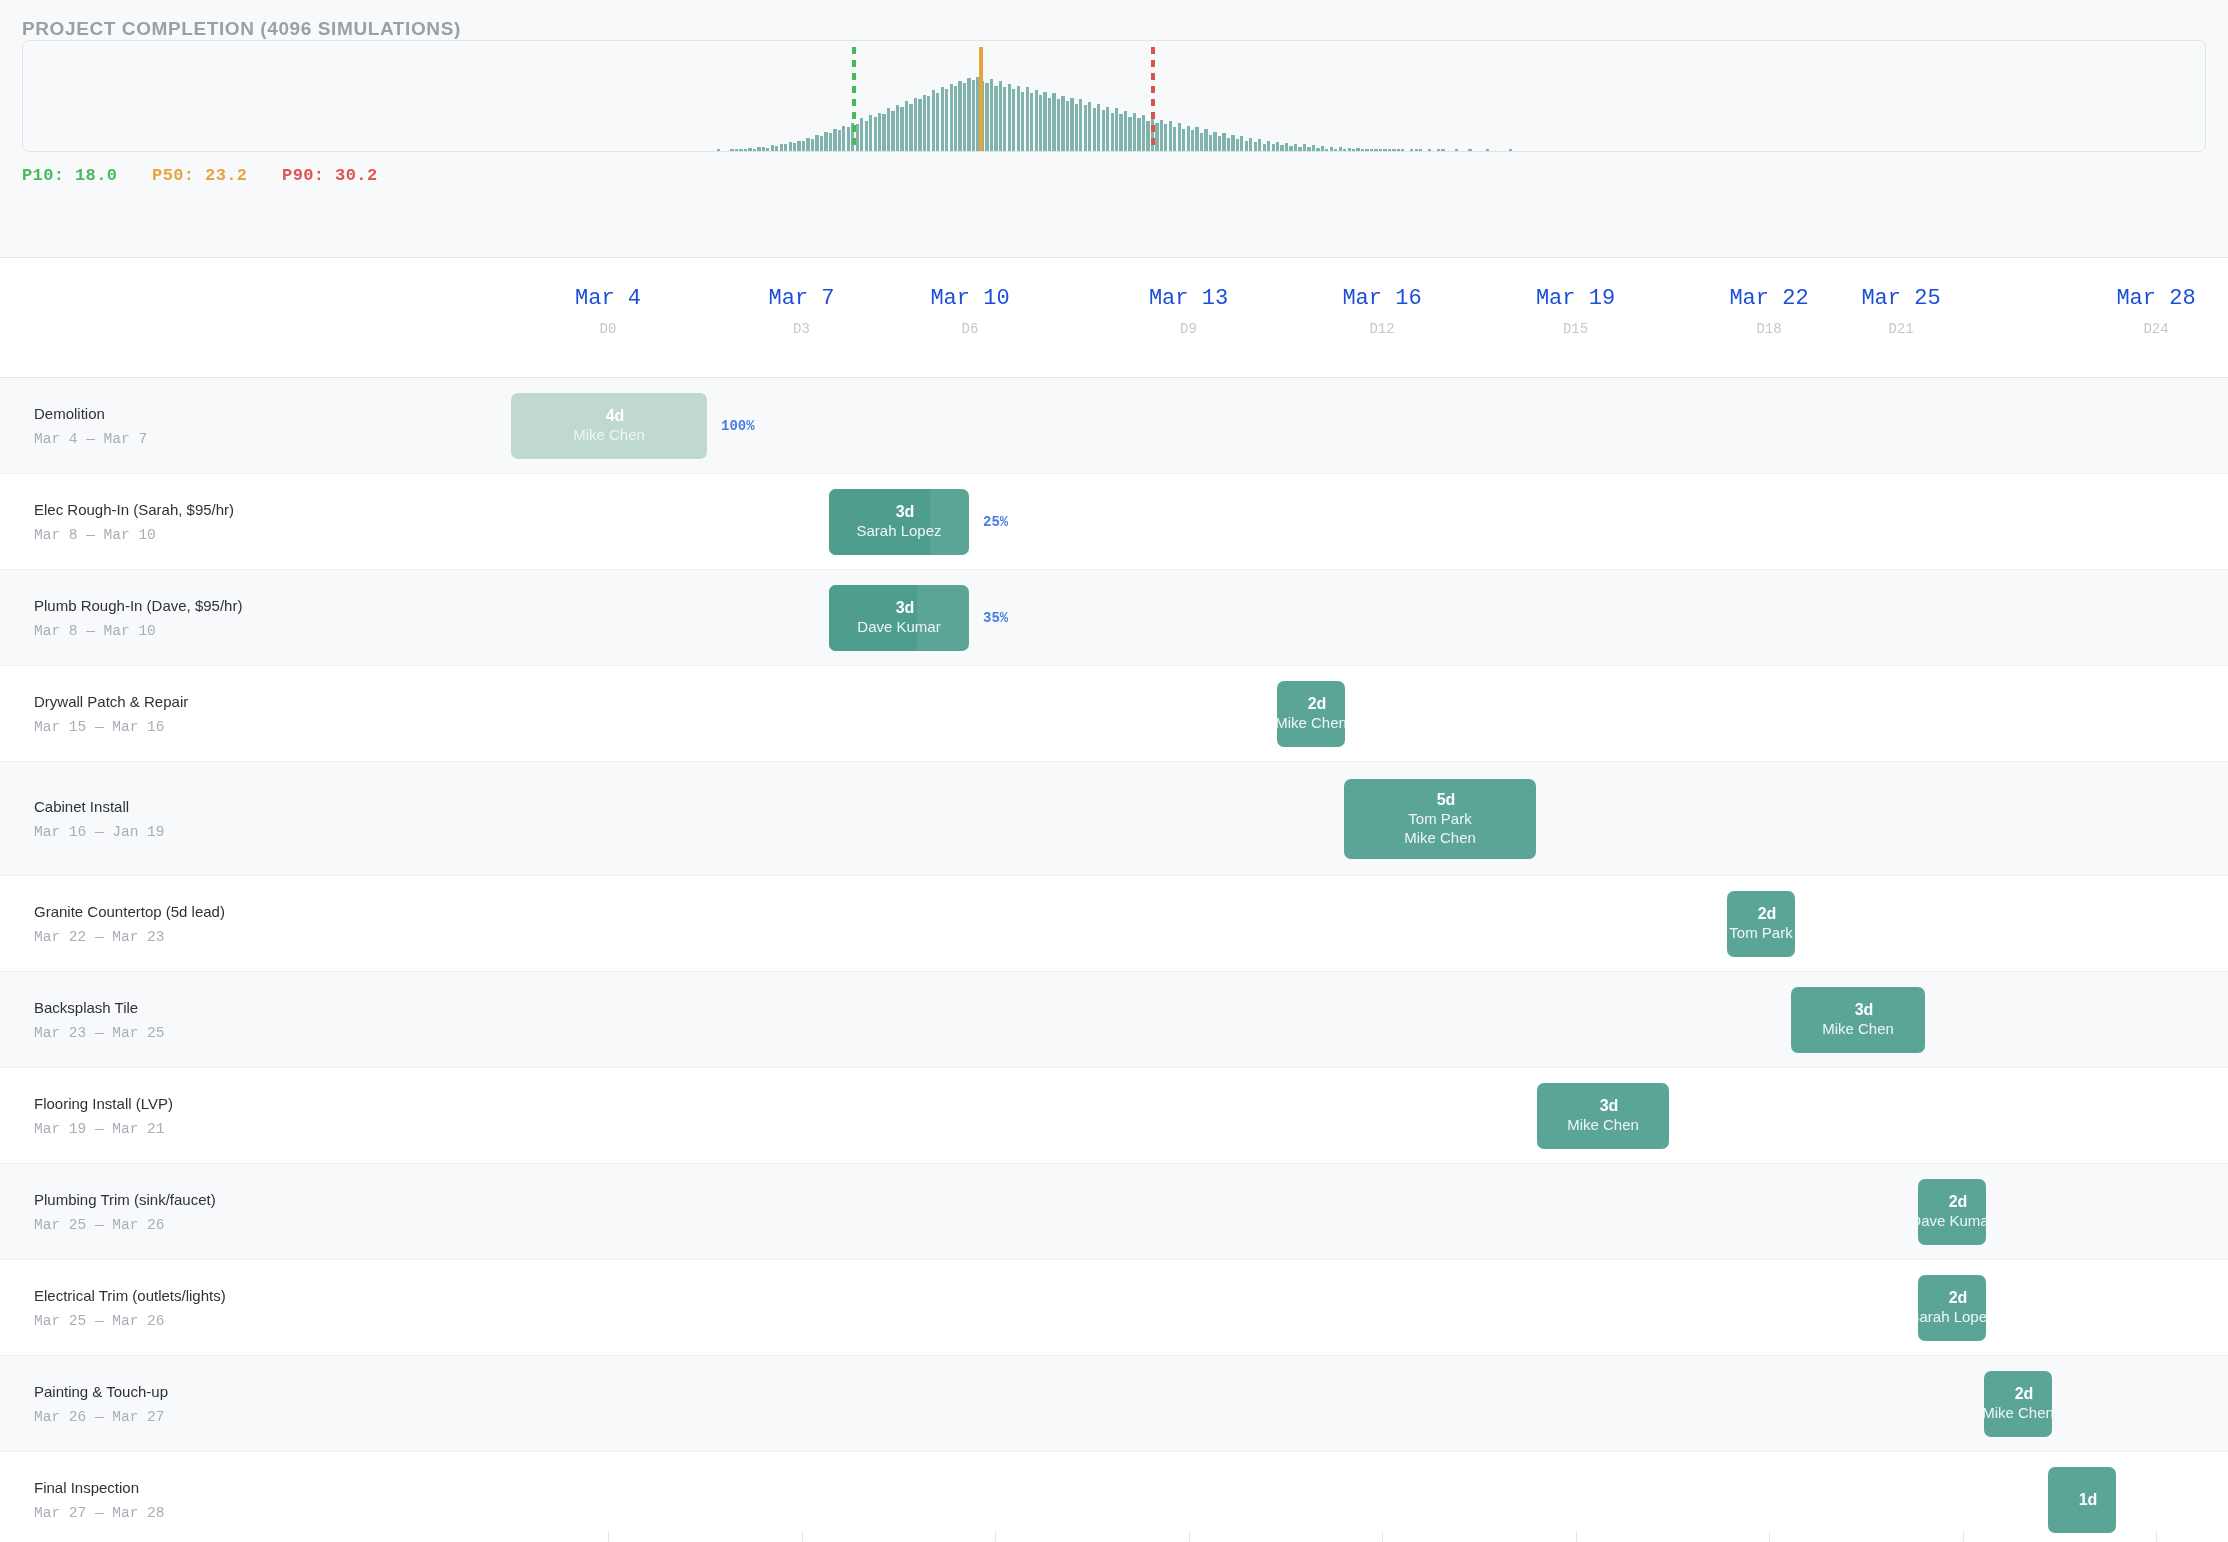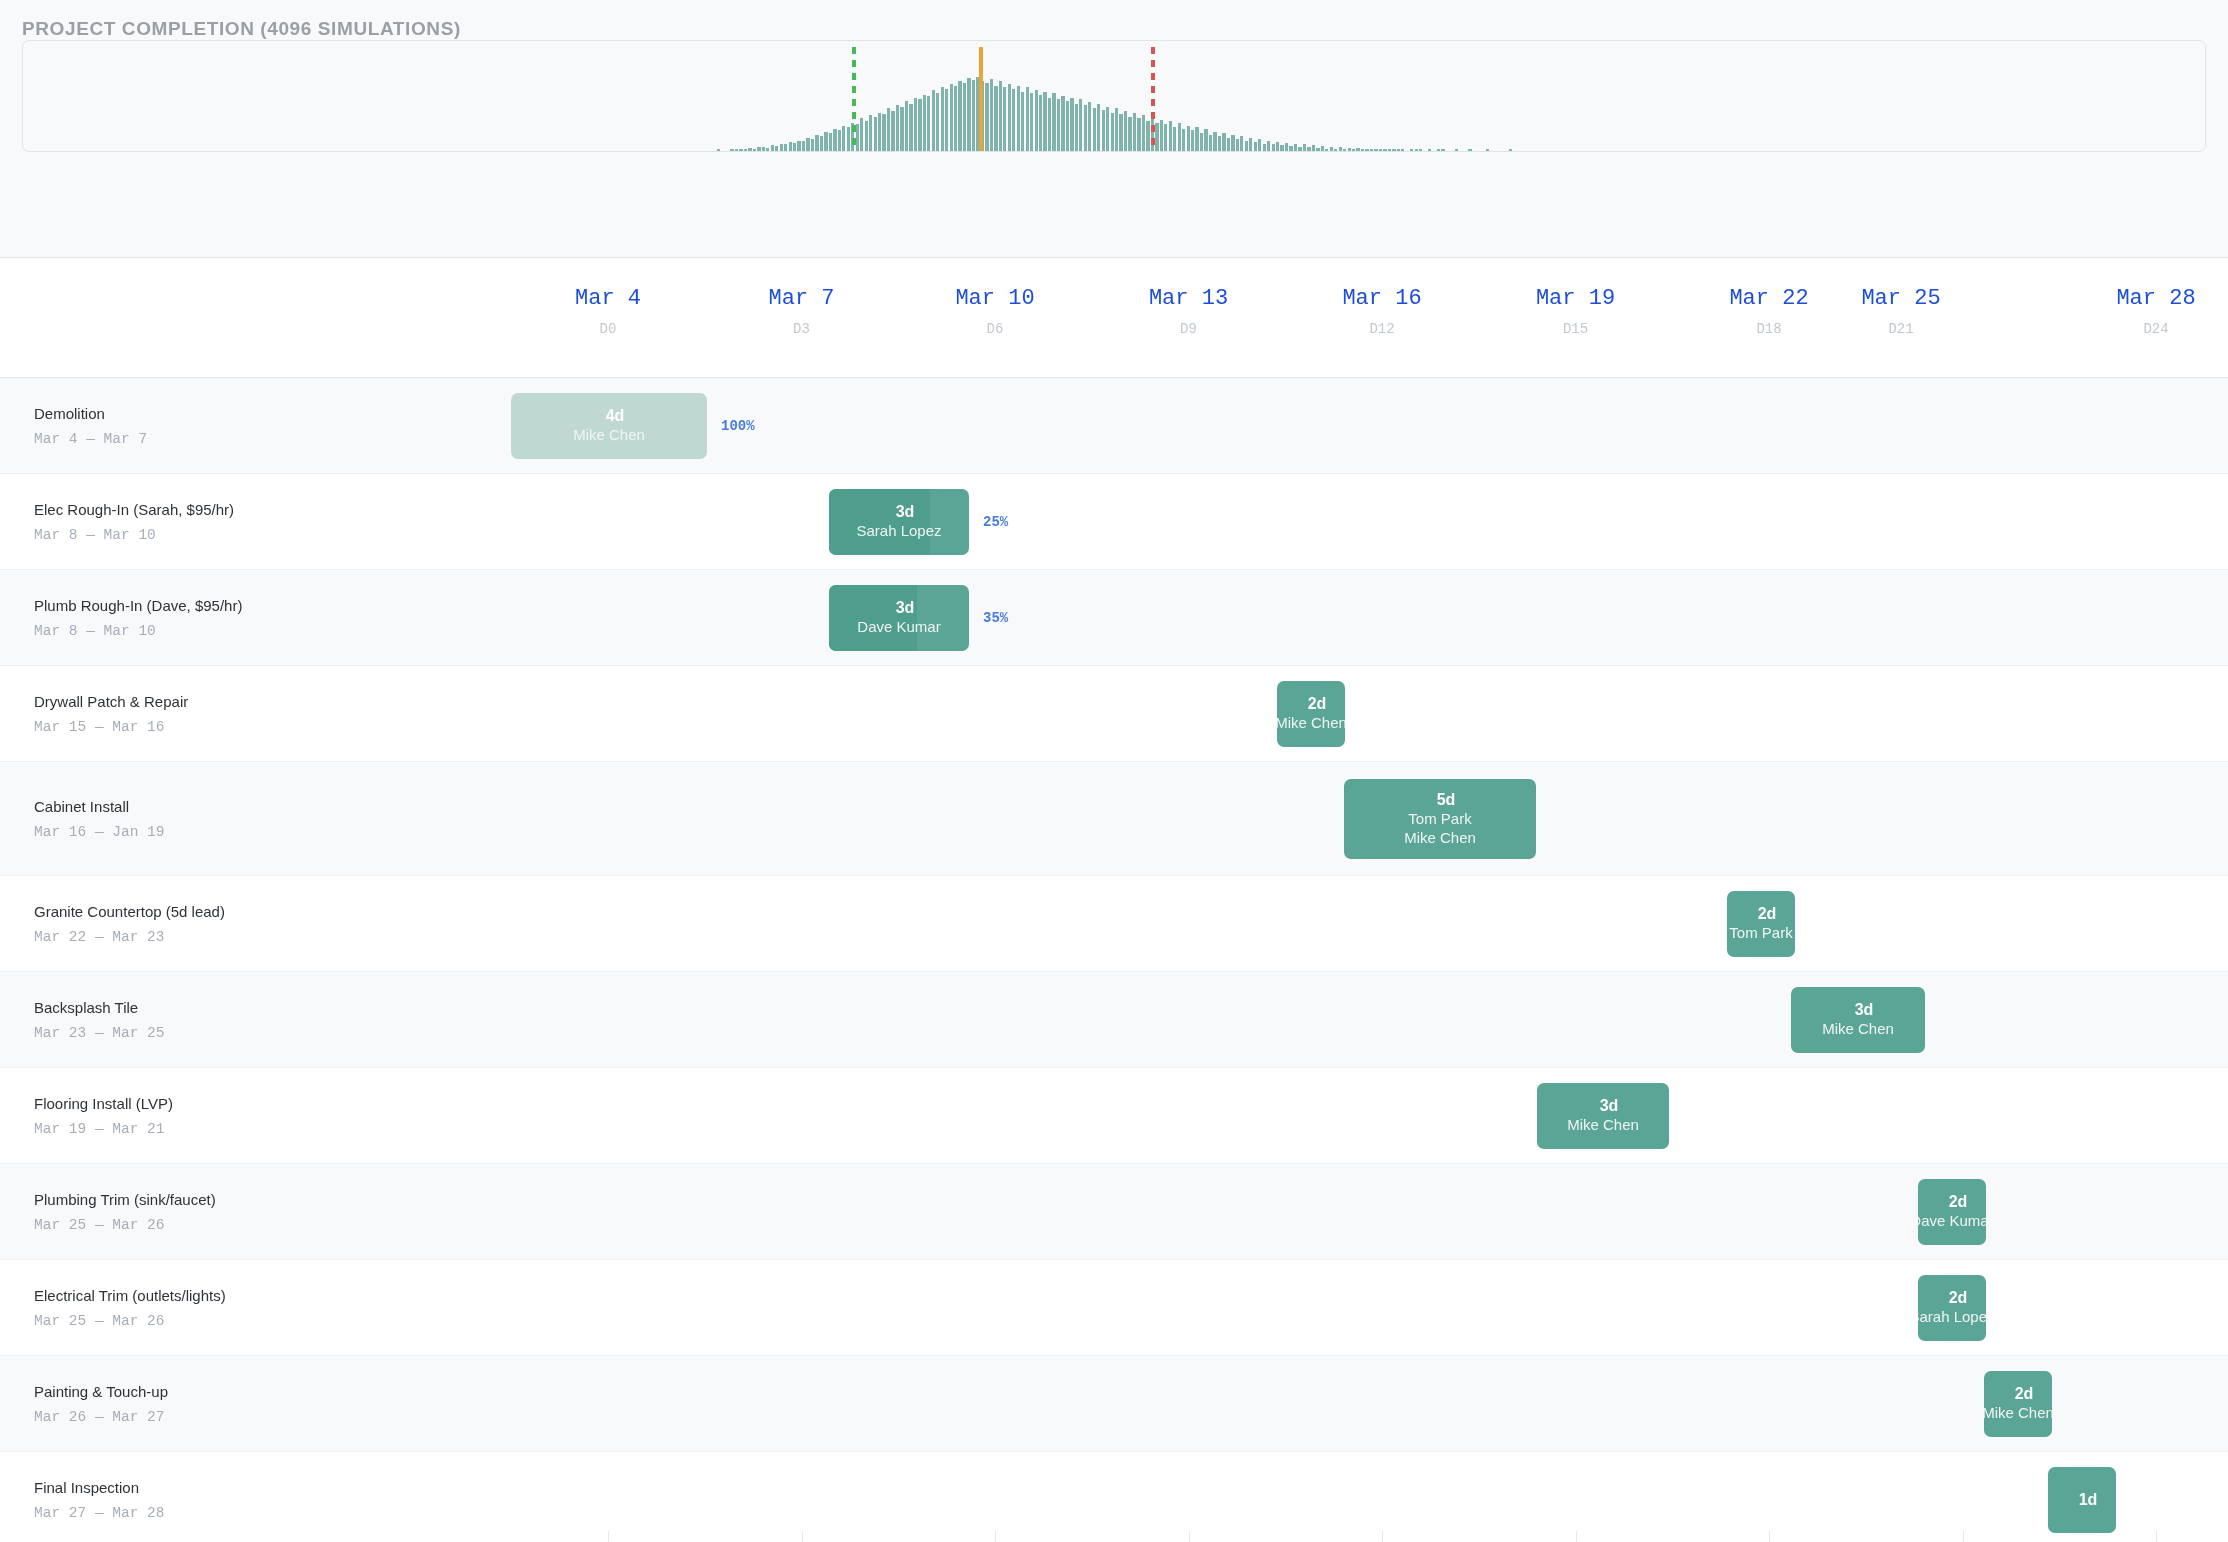--- a/index.html
+++ b/index.html
@@ -338,33 +338,38 @@
         <div class="hbar" style="left: 1431.87px; width: 3.27191px; height: 2px;"></div>
         <div class="hbar" style="left: 1445.28px; width: 3.27191px; height: 2px;"></div>
         <div class="hbar" style="left: 1463.17px; width: 3.27191px; height: 2px;"></div>
         <div class="hbar" style="left: 1485.53px; width: 3.27191px; height: 2px;"></div>
       </div>
     <div class="pline dash-green" id="line-p10" style="left: 828.708px;"></div>
     <div class="pline solid-orange" id="line-p50" style="left: 956.068px;"></div>
     <div class="pline dash-red" id="line-p90" style="left: 1127.51px;"></div>
   </div>
 
+  <div id="pct-row">
+    <span class="p10c">P10: 18.0</span>
+    <span class="p50c">P50: 23.2</span>
+    <span class="p90c">P90: 30.2</span>
+  </div>
 </div>
 
 <div id="gantt">
   <div id="tl-header">
       <div class="tl-tick" style="left: 608px;">
         <div class="tl-date">Mar 4</div>
         <div class="tl-day">D0</div>
       </div>
       <div class="tl-tick" style="left: 801.5px;">
         <div class="tl-date">Mar 7</div>
         <div class="tl-day">D3</div>
       </div>
-      <div class="tl-tick" style="left: 995px;">
+      <div class="tl-tick" style="left: 970px;">
         <div class="tl-date">Mar 10</div>
         <div class="tl-day">D6</div>
       </div>
       <div class="tl-tick" style="left: 1188.5px;">
         <div class="tl-date">Mar 13</div>
         <div class="tl-day">D9</div>
       </div>
       <div class="tl-tick" style="left: 1382px;">
         <div class="tl-date">Mar 16</div>
         <div class="tl-day">D12</div>

